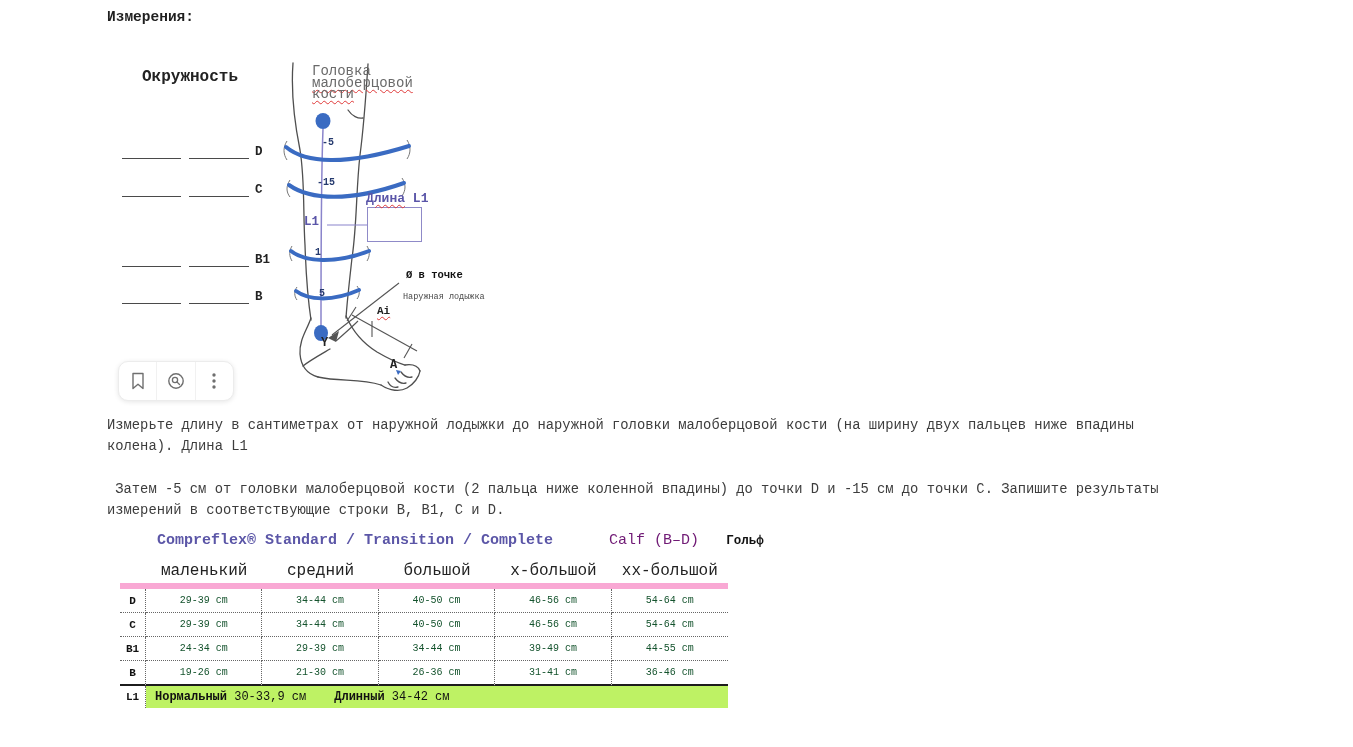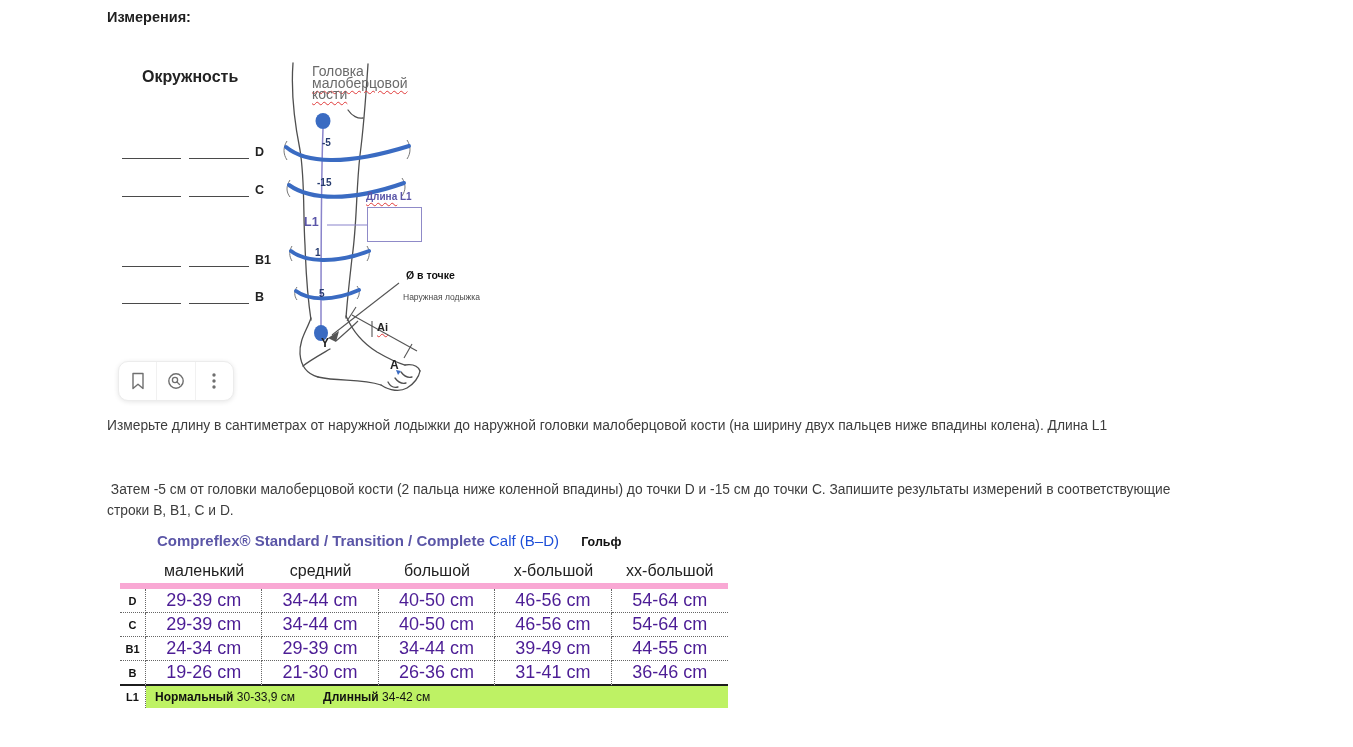--- a/index.html
+++ b/index.html
@@ -1,62 +1,62 @@
 <!DOCTYPE html>
 <html><head>
 <meta charset="utf-8">
 <style>
   html,body{margin:0;padding:0;background:#fff;}
   .page{position:relative;width:1353px;height:747px;background:#fff;
-        font-family:Liberation Sans, sans-serif;overflow:hidden;}
+        font-family:Liberation Mono, monospace;overflow:hidden;}
   .abs{position:absolute;}
 
   .doc-heading{left:107px;top:9px;font-size:14.5px;font-weight:bold;color:#1f1f1f;}
 
   
   .circ-label{left:142px;top:68px;font-size:16px;font-weight:bold;color:#222;}
   .fibula-label{left:312px;top:66px;font-size:14px;line-height:11.5px;color:#6a6a6a;z-index:3;}
   .sq{text-decoration:underline wavy #e03a3a 1px;text-underline-offset:2px;}
 
   .writein-line{height:0;border-top:1.5px solid #4a4a4a;}
   .point-label{font-size:12.5px;font-weight:bold;color:#222;}
 
   .num-label{font-size:10px;font-weight:600;color:#253a6e;z-index:3;}
   .l1-label{left:304px;top:215px;font-size:12.5px;font-weight:bold;color:#5a55a8;z-index:3;}
-  .len-label{left:366px;top:191px;font-size:10px;font-weight:bold;color:#5a55a8;z-index:3;}
+  .len-label{left:366px;top:191px;font-size:13px;font-weight:bold;color:#5a55a8;z-index:3;}
   .l1-box{left:367px;top:207px;width:53px;height:33px;border:1px solid #8f8ac8;background:#fff;z-index:2;}
   .diam-label{left:406px;top:269px;font-size:10.5px;font-weight:bold;color:#111;z-index:3;}
   .ankle-label{left:379px;top:292px;font-size:8.5px;color:#4a4a4a;z-index:3;padding-left:24px;}
   .y-label{left:321px;top:336px;font-size:12px;font-weight:bold;color:#222;z-index:3;}
-  .ai-label{left:377px;top:321px;font-size:11px;font-weight:bold;color:#222;z-index:3;}
+  .ai-label{left:377px;top:305px;font-size:11px;font-weight:bold;color:#222;z-index:3;}
   .a-label{left:390px;top:358px;font-size:12px;font-weight:bold;color:#222;z-index:3;}
 
   
   .img-toolbar{left:118px;top:361px;width:114px;height:38px;background:#fff;
     border:1px solid #ececec;border-radius:10px;display:flex;align-items:stretch;
     box-shadow:0 1px 5px rgba(0,0,0,0.10);z-index:5;}
   .img-toolbar .tb-btn{flex:1;display:flex;align-items:center;justify-content:center;cursor:pointer;}
   .img-toolbar .tb-btn + .tb-btn{border-left:1px solid #f1f1f1;}
 
   
   .para{left:107px;width:1087px;font-size:13.8px;line-height:20.5px;color:#3d3d3d;white-space:pre-wrap;}
   .p1{top:416px;} .p2{top:451px;} .p3{top:480px;}
 
   
   .t-title{left:157px;top:532px;font-size:15px;z-index:2;}
   .t-title .tt-bold{font-weight:bold;color:#5b56a7;}
-  .t-title .tt-light{color:#1d4ed8;}
+  .t-title .tt-light{color:#701a75;margin-left:47px;}
   .t-title .tt-suffix{font-weight:bold;color:#111;font-size:12.5px;margin-left:18px;}
 
   .size-table{left:120px;top:558px;width:608px;z-index:2;}
   .t-grid{display:grid;grid-template-columns:26px repeat(5,1fr);width:608px;}
   .th{height:25px;display:flex;align-items:center;justify-content:center;
       font-size:16px;color:#222;border-bottom:6px solid #f9a8d4;}
   .td{height:23px;display:flex;align-items:center;justify-content:center;
-      font-size:18px;color:#4c1d95;border-bottom:1px dotted #666;}
+      font-size:10px;color:#14532d;border-bottom:1px dotted #666;}
   .td.vline{border-right:1px dotted #666;}
   .td.rowlab{font-size:11px;font-weight:bold;color:#111;}
   .td.thick{border-bottom:2px solid #1c1c1c;}
   .l1row-label{height:22px;display:flex;align-items:center;justify-content:center;
       font-size:11px;font-weight:bold;color:#111;border-right:1px dotted #666;}
   .l1row-val{grid-column:2 / span 5;height:22px;background:#bef264;display:flex;
       align-items:center;font-size:12px;color:#111;padding-left:9px;}
   .l1row-val b{font-weight:bold;}
   .l1row-val .gap{display:inline-block;width:28px;}
 </style>

